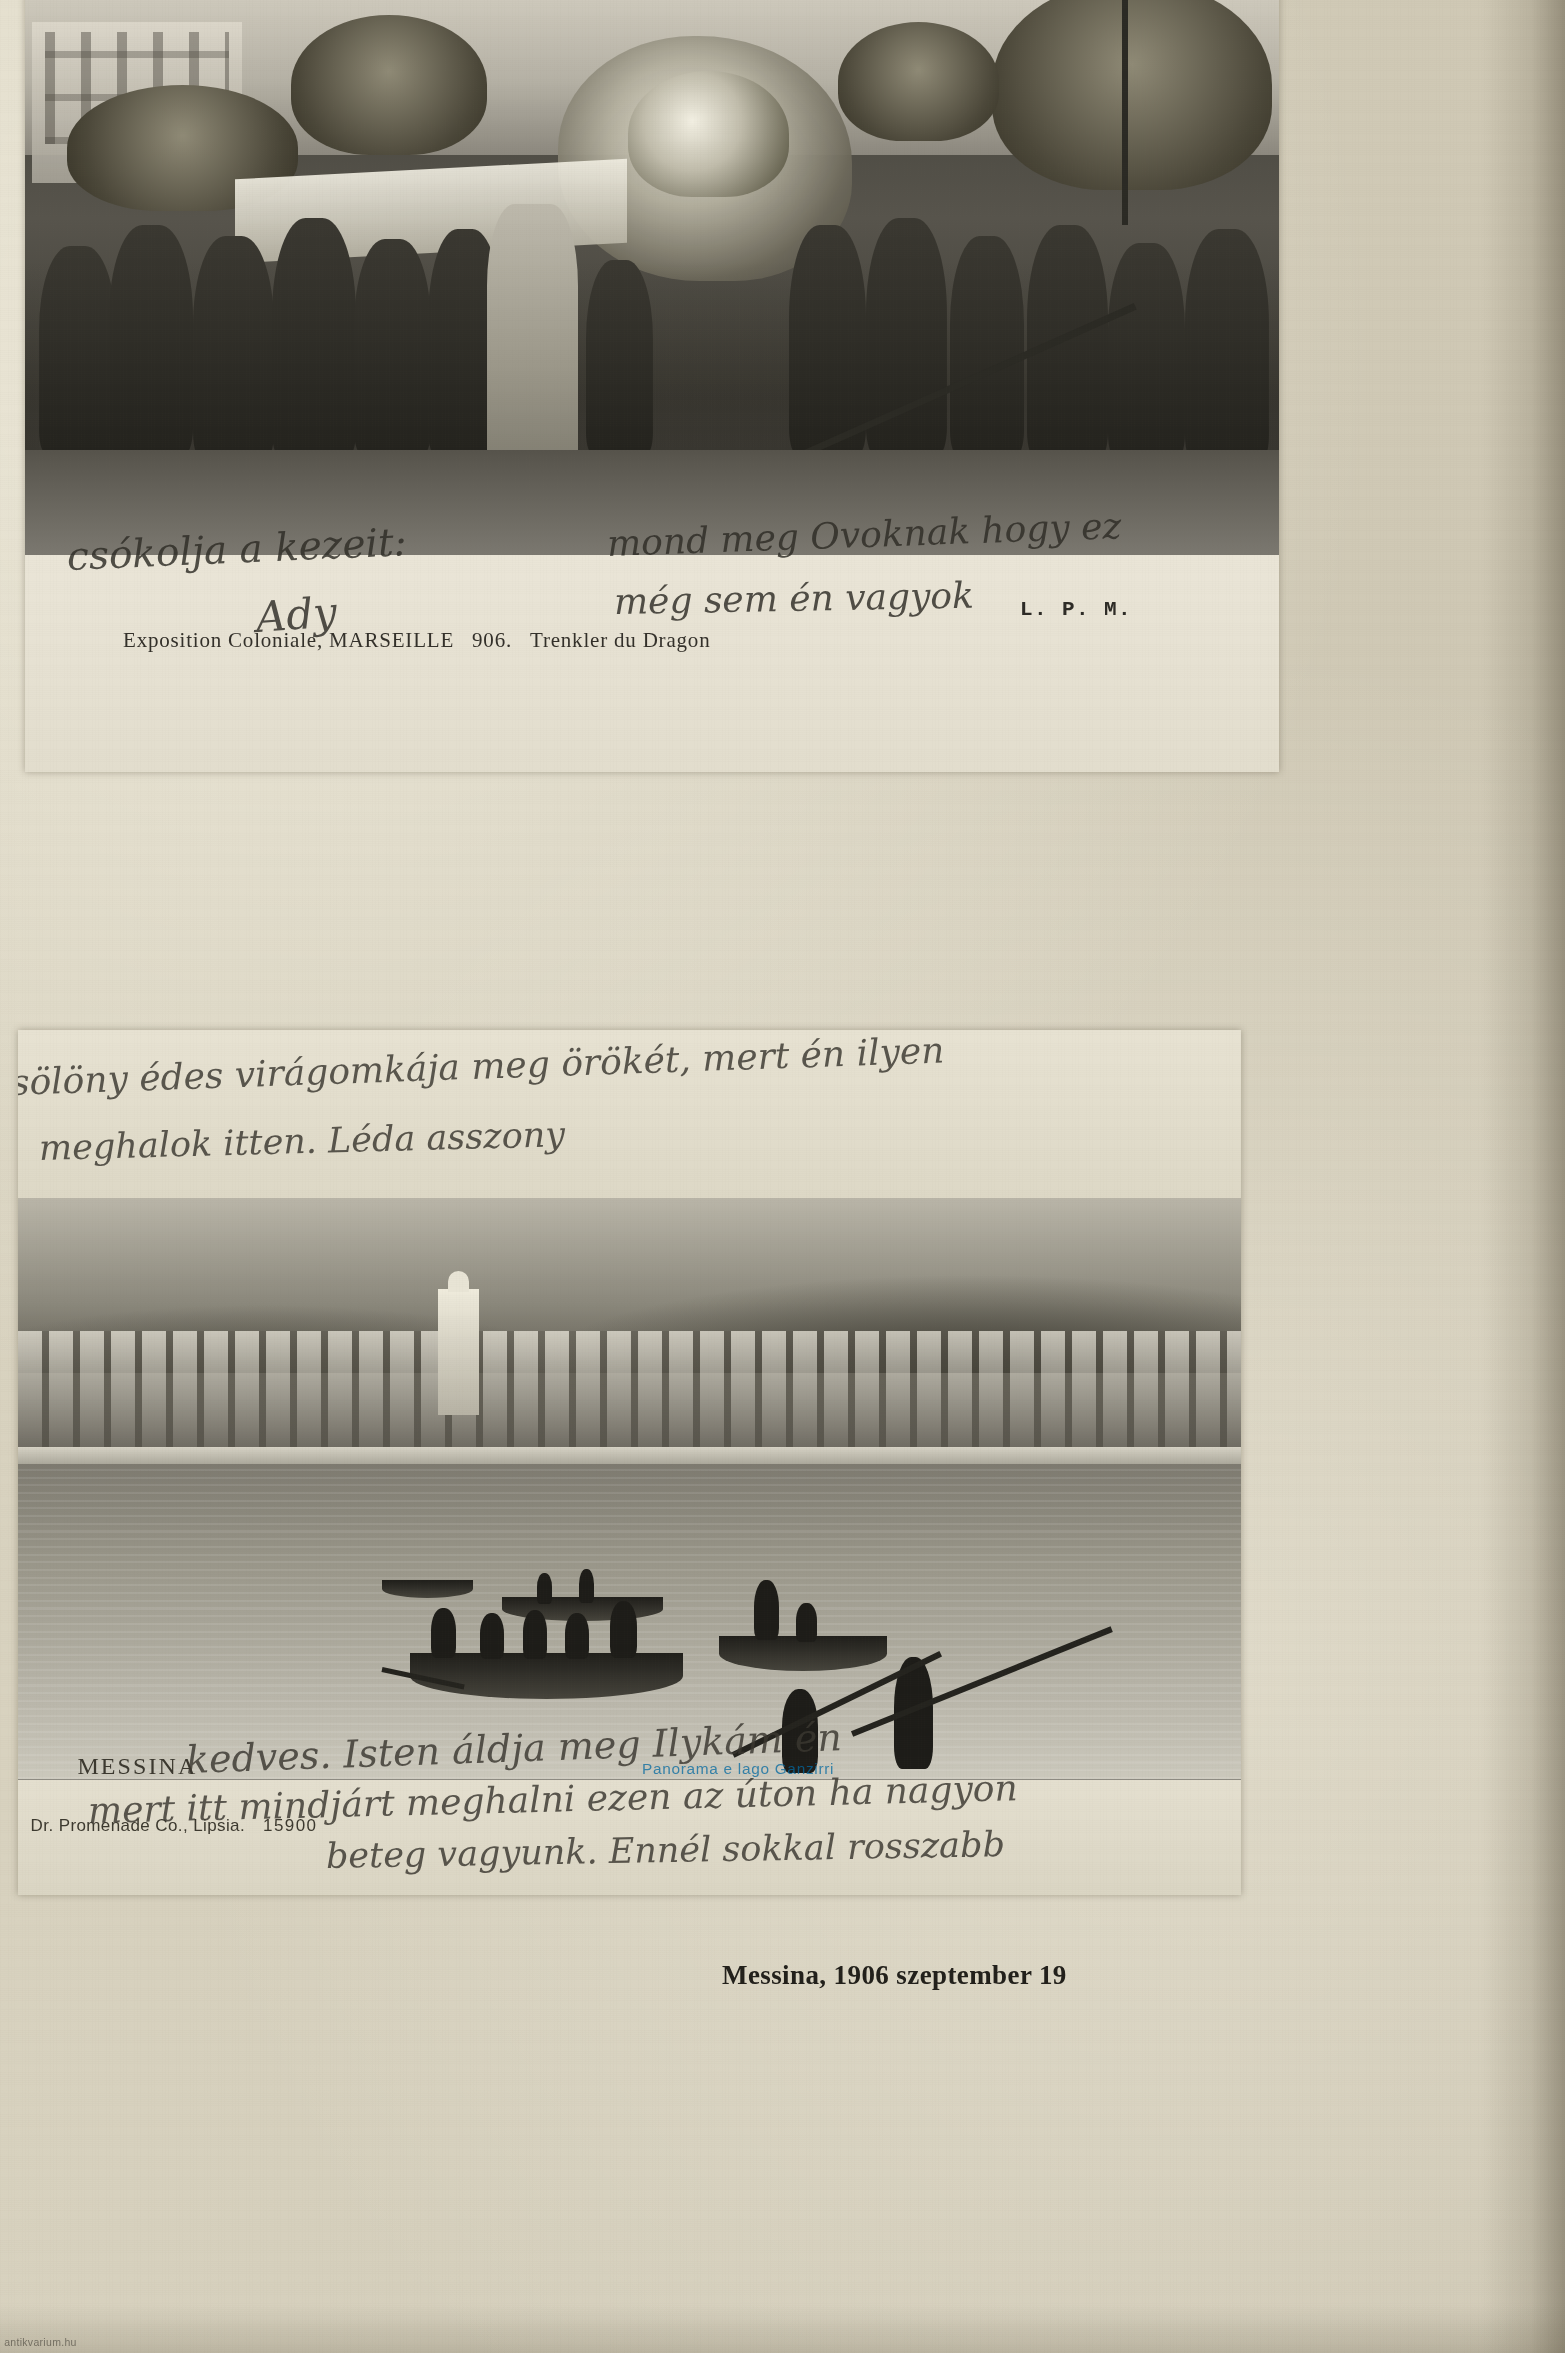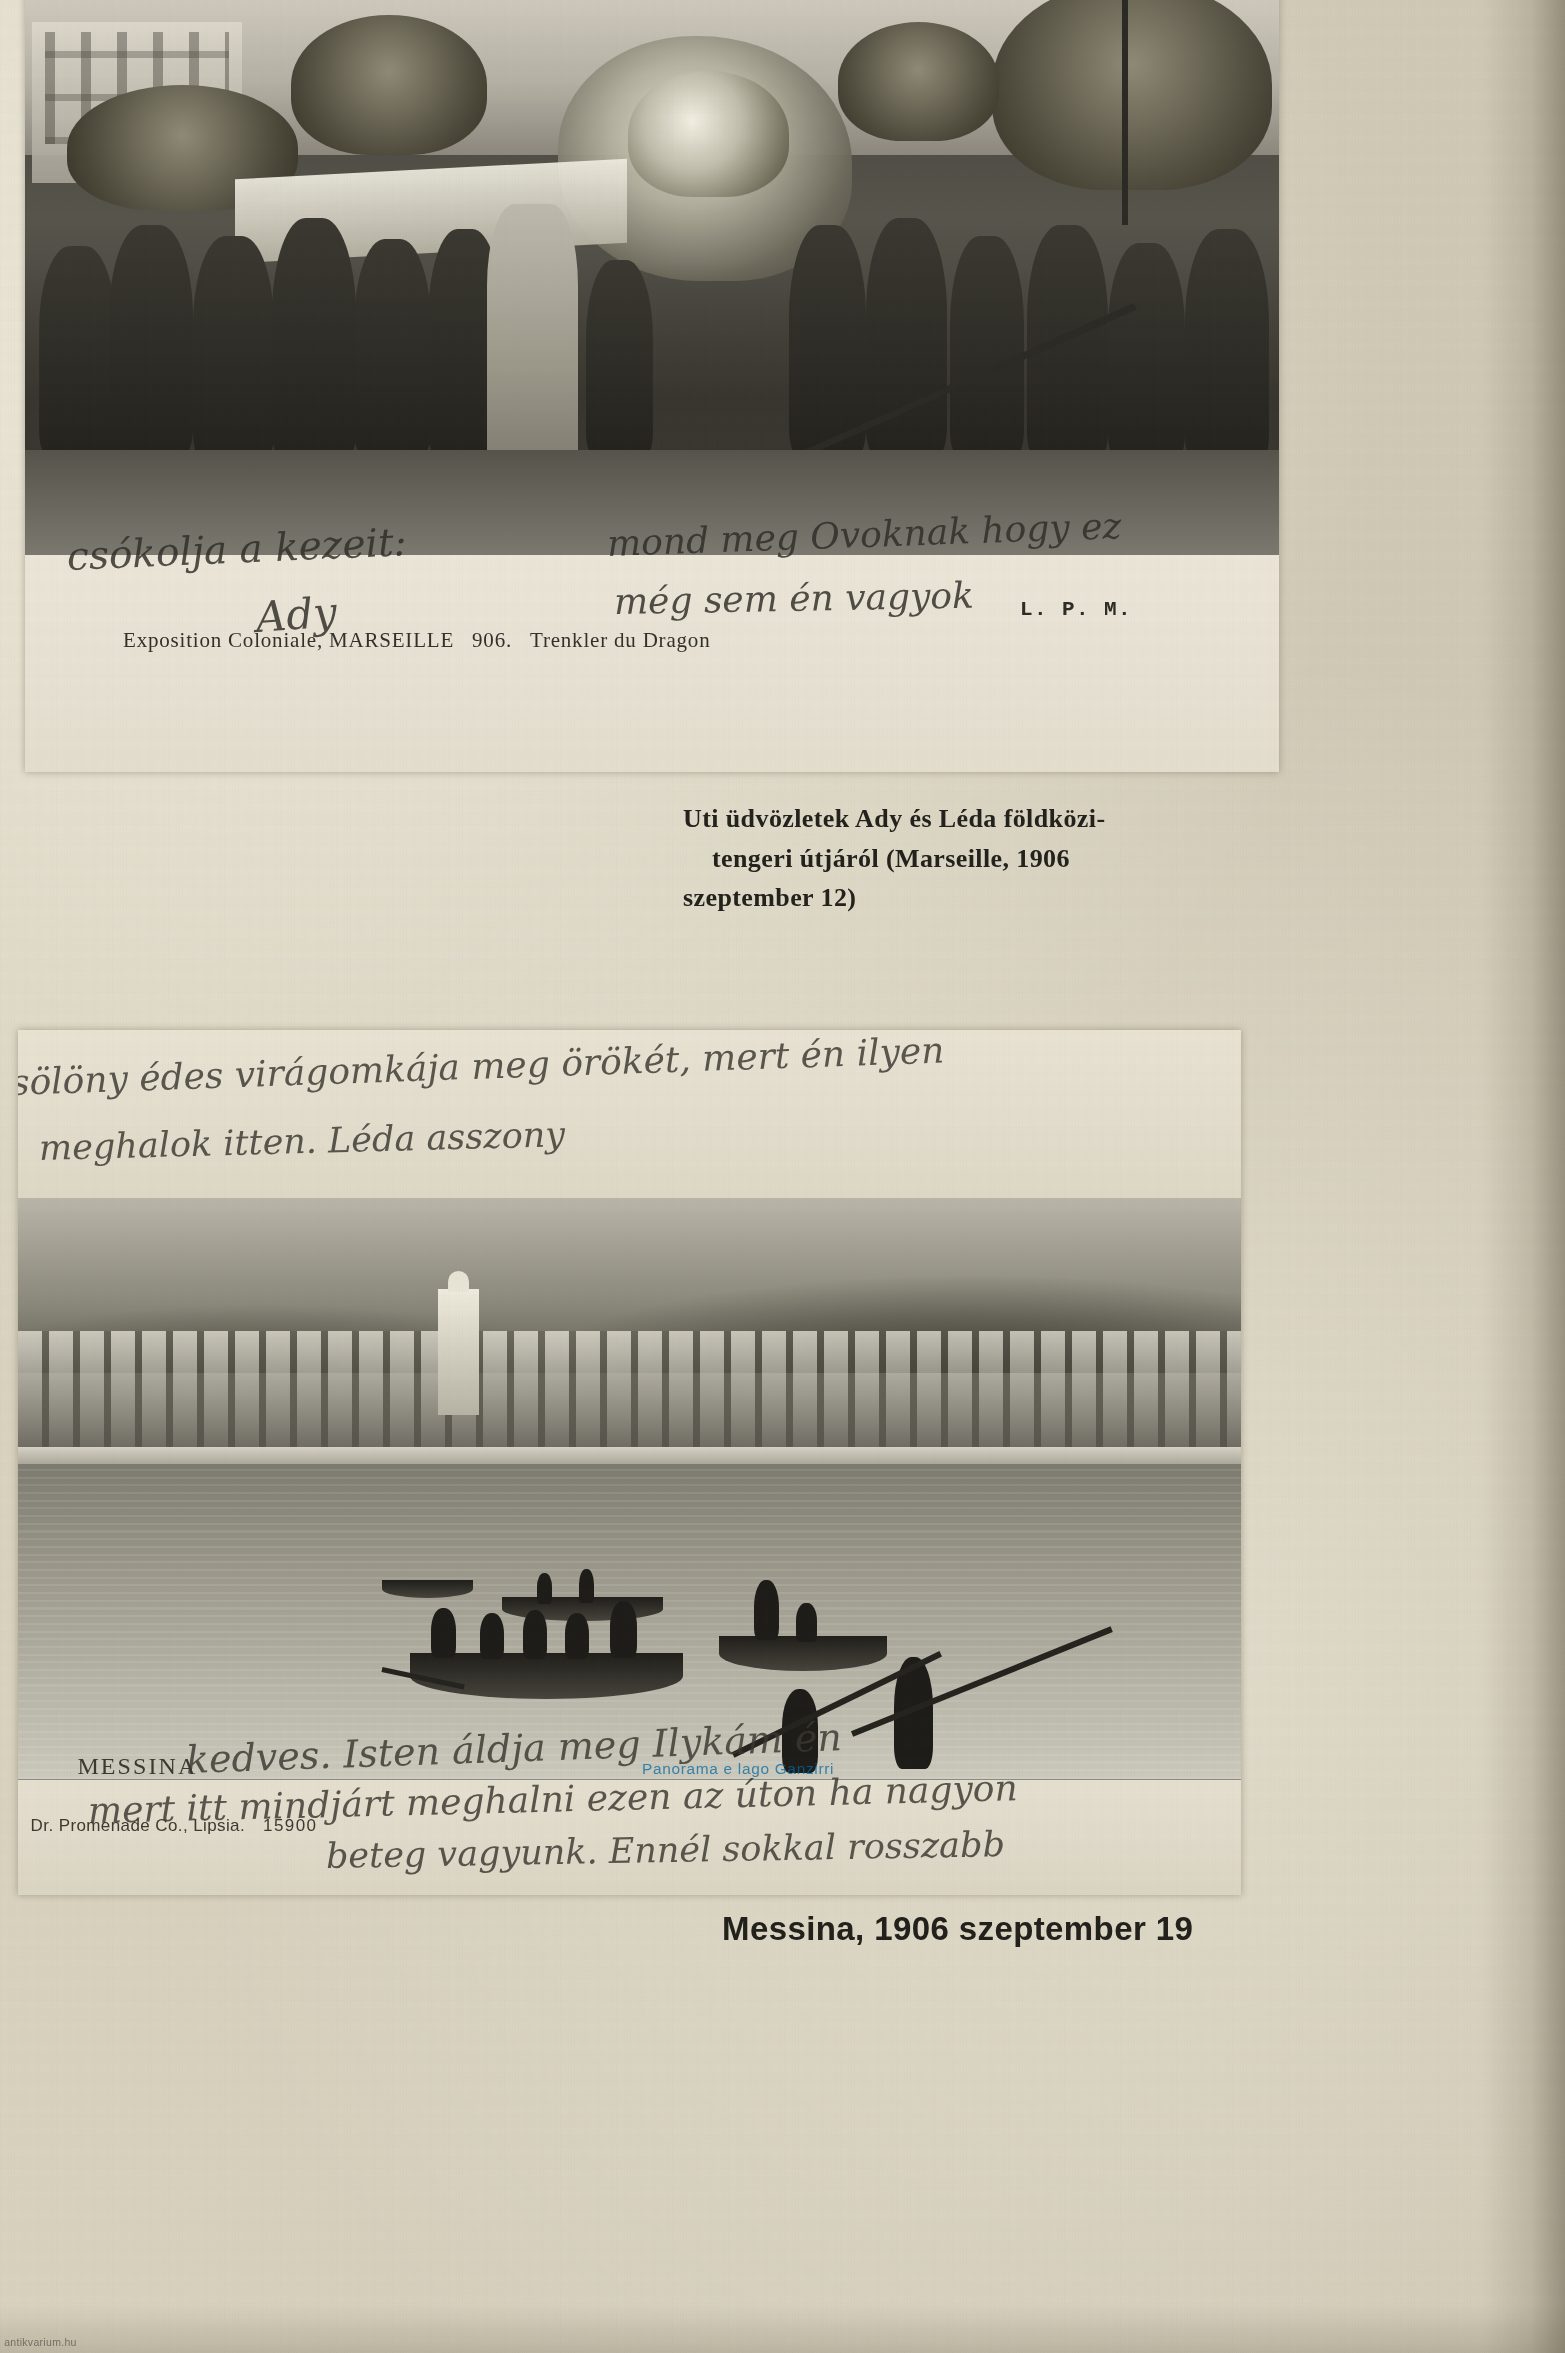--- a/index.html
+++ b/index.html
@@ -267,24 +267,24 @@
     font-family: "Liberation Sans", sans-serif;
     font-size: 17px; letter-spacing: 0.4px;
     color: #3c392f;
   }
   .f2-publisher .num { margin-left: 18px; letter-spacing: 1.4px; }
 
   
   .cap2 {
     position: absolute;
     left: 722px;
-    top: 1910px;
-    font-family: Liberation Sans, sans-serif;
+    top: 1960px;
+    font-family: Liberation Serif, serif;
     font-weight: bold;
-    font-size: 33px;
+    font-size: 27px;
     letter-spacing: 0.4px;
     color: #22201b;
     white-space: nowrap;
   }
 
   .watermark {
     position: absolute;
     left: 4.2px; bottom: 5.6px;
     font-family: "Liberation Sans", sans-serif;
     font-size: 10.5px;
@@ -343,25 +343,20 @@
     <span class="hw ink-top" style="left:582px; top:529px; font-size:36px; transform:rotate(-2deg);">mond meg Ovoknak hogy ez</span>
     <span class="hw ink-top" style="left:589px; top:587px; font-size:36px; transform:rotate(-1deg);">még sem én vagyok</span>
 
     <div class="lpm">L. P. M.</div>
 
     <div class="printed-caption">
       <span>Exposition Coloniale, MARSEILLE</span><span class="num">906.</span><span>Trenkler du Dragon</span>
     </div>
   </div>
 
-  <div class="cap1">
-    <div>Uti üdvözletek Ady és Léda földközi-</div>
-    <div class="l2">tengeri  útjáról  (Marseille,  1906</div>
-    <div>szeptember 12)</div>
-  </div>
 
   <div class="fig2">
     <div class="f2-msgband"></div>
 
     <span class="hw" style="left:-7px; top:32px; font-size:36px; transform:rotate(-2deg);">sölöny édes virágomkája meg örökét, mert én ilyen</span>
     <span class="hw" style="left:21px; top:98px; font-size:35px; transform:rotate(-1.5deg);">meghalok itten. Léda asszony</span>
 
     <div class="f2-photo">
       <div class="f2-hills"></div>
       <div class="f2-town"></div>

